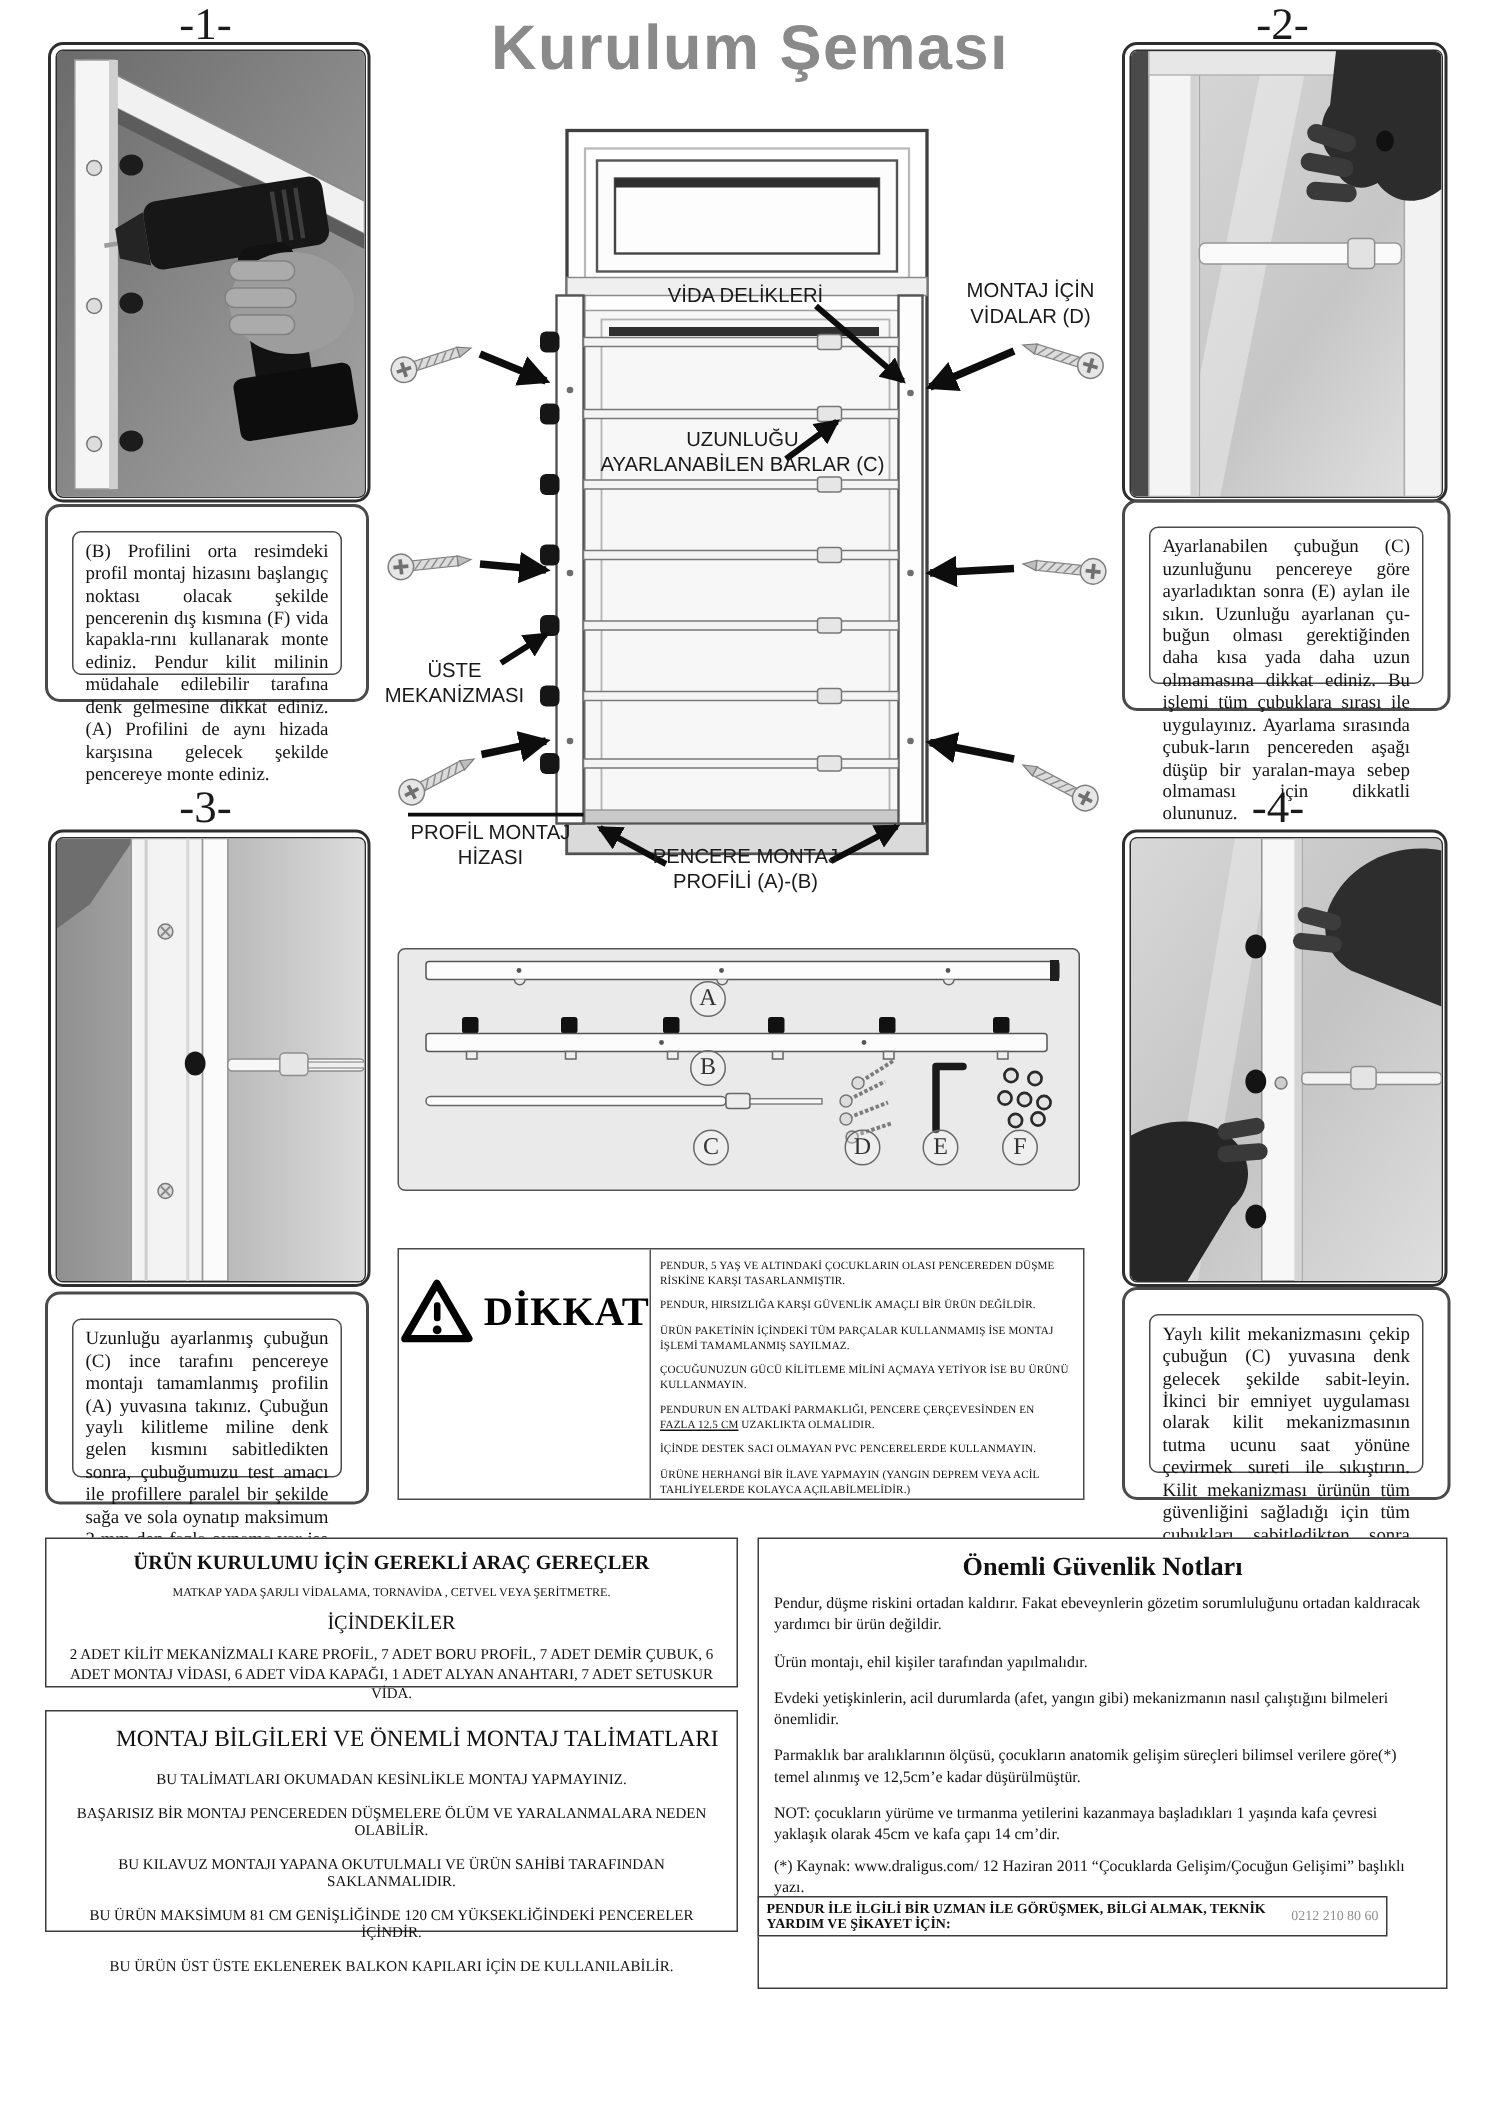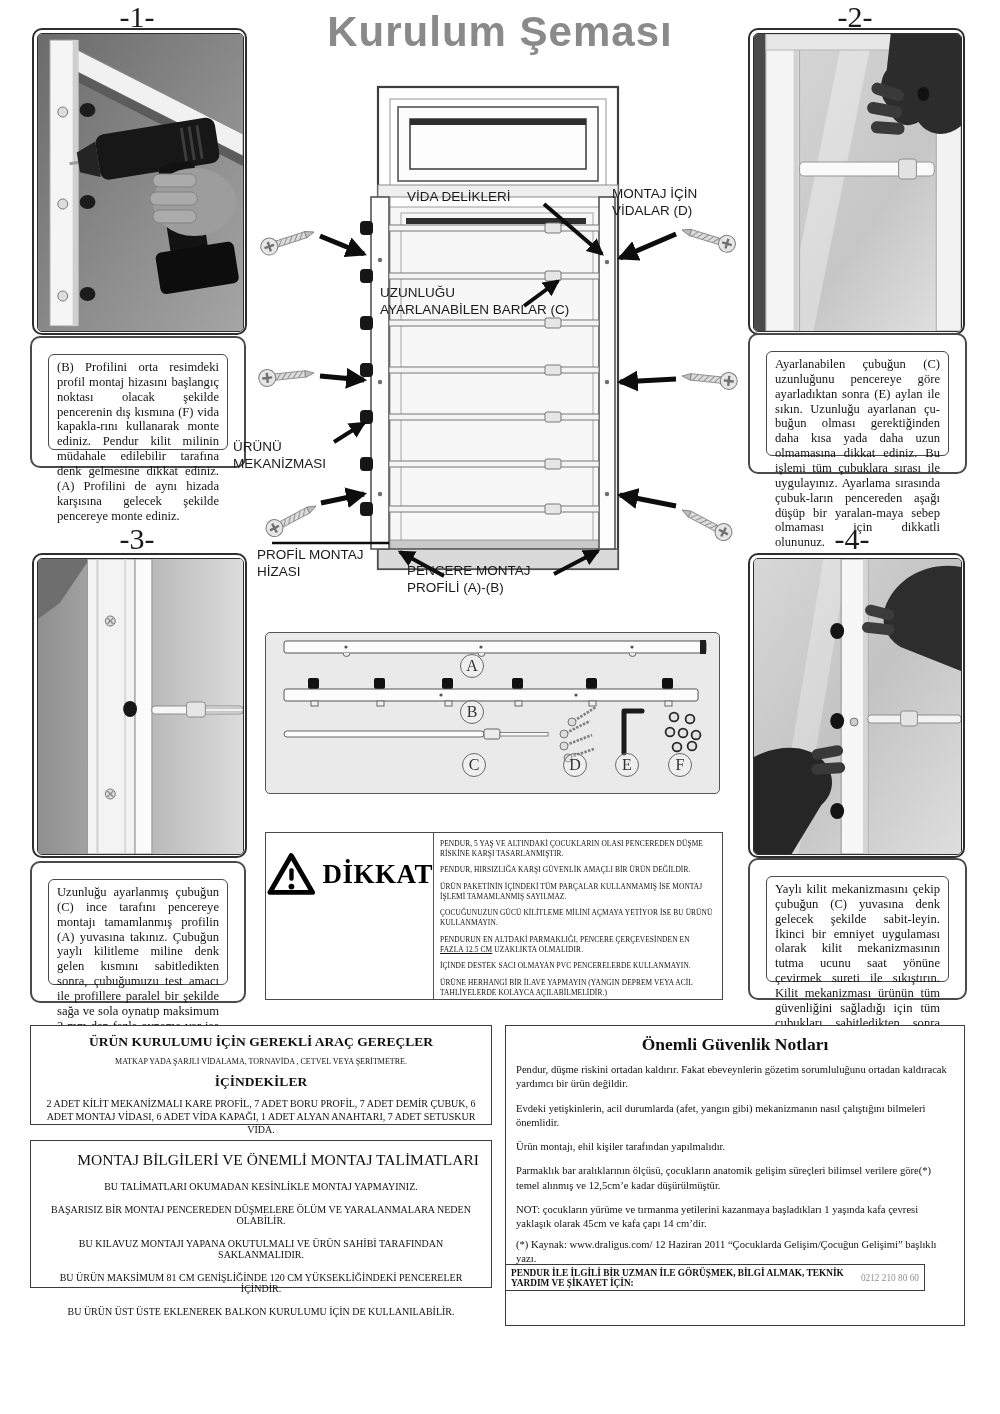--- a/index.html
+++ b/index.html
@@ -21,21 +21,21 @@
   .photo svg{display:block;border:1.5px solid #2e2e2e;border-radius:5px;width:100%;height:100%;}
 
   
   .notebox{position:absolute;border:2px solid #4a4a4a;border-radius:10px;padding:16px;box-sizing:border-box;}
   .notebox-in{border:1.5px solid #4a4a4a;border-radius:6px;height:100%;box-sizing:border-box;
               padding:5px 8px;font-size:12.6px;line-height:1.18;text-align:justify;color:#141414;}
 
   
   .diagram-svg{position:absolute;left:258px;top:82px;}
   .dlabel{position:absolute;font-family:"Liberation Sans",sans-serif;font-size:13.5px;
-          line-height:17px;color:#1a1a1a;font-weight:500;}
+          line-height:17px;color:#1a1a1a;text-align:center;font-weight:500;}
 
   
   .parts-box{position:absolute;left:265px;top:632px;width:453px;height:160px;background:#eaeaea;
              border:1.5px solid #555;border-radius:5px;}
   .parts-box svg{position:absolute;left:0;top:0;}
   .part-letter{position:absolute;width:22px;height:22px;border:1.4px solid #6a6a6a;border-radius:50%;
                font-family:"Liberation Serif",serif;font-size:16px;color:#333;
                text-align:center;line-height:21px;background:rgba(255,255,255,.25);}
 
   
@@ -48,21 +48,21 @@
               padding:0 22px;line-height:1.35;}
   .dikkat-right{flex:1;border-left:1px solid #555;box-sizing:border-box;padding:6px 8px 4px 6px;}
   .warn{margin:0 0 6.5px 0;font-size:7.4px;line-height:1.35;color:#111;letter-spacing:.1px;}
   .warn .u{text-decoration:underline;}
 
   
   .box{position:absolute;border:1.5px solid #3c3c3c;box-sizing:border-box;background:#fff;}
   .tools-box{left:30px;top:1025px;width:462px;height:100px;text-align:center;padding:8px 10px;}
   .tools-title{font-weight:bold;font-size:13.5px;}
   .tools-line{font-size:8px;margin-top:7px;}
-  .contents-title{font-weight:bold;font-size:13.5px;margin-top:8px;}
+  .contents-title{font-weight:normal;font-size:13.5px;margin-top:8px;}
   .contents-line{font-size:10px;margin-top:7px;line-height:1.3;}
 
   .montaj-box{left:30px;top:1140px;width:462px;height:148px;text-align:center;padding:10px 12px;}
   .montaj-title{font-weight:normal;font-size:15.5px;text-align:right;}
   .montaj-line{font-size:10px;margin-top:12px;}
 
   .guvenlik-box{left:505px;top:1025px;width:460px;height:301px;padding:8px 10px;}
   .guvenlik-title{font-weight:bold;font-size:17.5px;text-align:center;margin-bottom:8px;}
   .guvenlik-p{font-size:10.6px;line-height:1.35;margin:0 0 10px 0;text-align:left;}
 
@@ -332,21 +332,21 @@
   <div class="dlabel" style="left:407px;top:188px;width:180px;">VİDA DELİKLERİ</div>
   <div class="dlabel" style="left:612px;top:185px;width:150px;">
     <div>MONTAJ İÇİN</div>
     <div>VİDALAR (D)</div>
   </div>
   <div class="dlabel" style="left:380px;top:284px;width:230px;">
     <div>UZUNLUĞU</div>
     <div>AYARLANABİLEN BARLAR (C)</div>
   </div>
   <div class="dlabel" style="left:233px;top:438px;width:140px;">
-    <div>ÜRÜNÜ</div>
+    <div>ÜSTE</div>
     <div>MEKANİZMASI</div>
   </div>
   <div class="dlabel" style="left:257px;top:546px;width:140px;">
     <div>PROFİL MONTAJ</div>
     <div>HİZASI</div>
   </div>
   <div class="dlabel" style="left:407px;top:562px;width:180px;">
     <div>PENCERE MONTAJ</div>
     <div>PROFİLİ (A)-(B)</div>
   </div>
@@ -450,28 +450,28 @@
     <div class="contents-title">İÇİNDEKİLER</div>
     <div class="contents-line">2 ADET KİLİT MEKANİZMALI KARE PROFİL, 7 ADET BORU PROFİL, 7 ADET DEMİR ÇUBUK, 6 ADET MONTAJ VİDASI, 6 ADET VİDA KAPAĞI, 1 ADET ALYAN ANAHTARI, 7 ADET SETUSKUR VİDA.</div>
   </div>
 
   <div class="box montaj-box">
     <div class="montaj-title">MONTAJ BİLGİLERİ VE ÖNEMLİ MONTAJ TALİMATLARI</div>
     <div class="montaj-line">BU TALİMATLARI OKUMADAN KESİNLİKLE MONTAJ YAPMAYINIZ.</div>
     <div class="montaj-line">BAŞARISIZ BİR MONTAJ PENCEREDEN DÜŞMELERE ÖLÜM VE YARALANMALARA NEDEN OLABİLİR.</div>
     <div class="montaj-line">BU KILAVUZ MONTAJI YAPANA OKUTULMALI VE ÜRÜN SAHİBİ TARAFINDAN SAKLANMALIDIR.</div>
     <div class="montaj-line">BU ÜRÜN MAKSİMUM 81 CM GENİŞLİĞİNDE 120 CM YÜKSEKLİĞİNDEKİ PENCERELER İÇİNDİR.</div>
-    <div class="montaj-line">BU ÜRÜN ÜST ÜSTE EKLENEREK BALKON KURULUMU İÇİN DE KULLANILABİLİR.</div>
+    <div class="montaj-line">BU ÜRÜN ÜST ÜSTE EKLENEREK BALKON KAPILARI İÇİN DE KULLANILABİLİR.</div>
   </div>
 
   <div class="box guvenlik-box">
     <div class="guvenlik-title">Önemli Güvenlik Notları</div>
     <p class="guvenlik-p">Pendur, düşme riskini ortadan kaldırır. Fakat ebeveynlerin gözetim sorumluluğunu ortadan kaldıracak yardımcı bir ürün değildir.</p>
+    <p class="guvenlik-p">Ürün montajı, ehil kişiler tarafından yapılmalıdır.</p>
     <p class="guvenlik-p">Evdeki yetişkinlerin, acil durumlarda (afet, yangın gibi) mekanizmanın nasıl çalıştığını bilmeleri önemlidir.</p>
-    <p class="guvenlik-p">Ürün montajı, ehil kişiler tarafından yapılmalıdır.</p>
     <p class="guvenlik-p">Parmaklık bar aralıklarının ölçüsü, çocukların anatomik gelişim süreçleri bilimsel verilere göre(*) temel alınmış ve 12,5cm’e kadar düşürülmüştür.</p>
     <p class="guvenlik-p" style="margin-bottom:6px;">NOT: çocukların yürüme ve tırmanma yetilerini kazanmaya başladıkları 1 yaşında kafa çevresi yaklaşık olarak 45cm ve kafa çapı 14 cm’dir.</p>
     <p class="guvenlik-p" style="margin-bottom:0;">(*) Kaynak: www.draligus.com/ 12 Haziran 2011 “Çocuklarda Gelişim/Çocuğun Gelişimi” başlıklı yazı.</p>
   </div>
 
   <div class="box contact-strip">
     <span class="contact-label">PENDUR İLE İLGİLİ BİR UZMAN İLE GÖRÜŞMEK, BİLGİ ALMAK, TEKNİK YARDIM VE ŞİKAYET İÇİN:</span>
     <span class="contact-phone">0212 210 80 60</span>
   </div>
 

